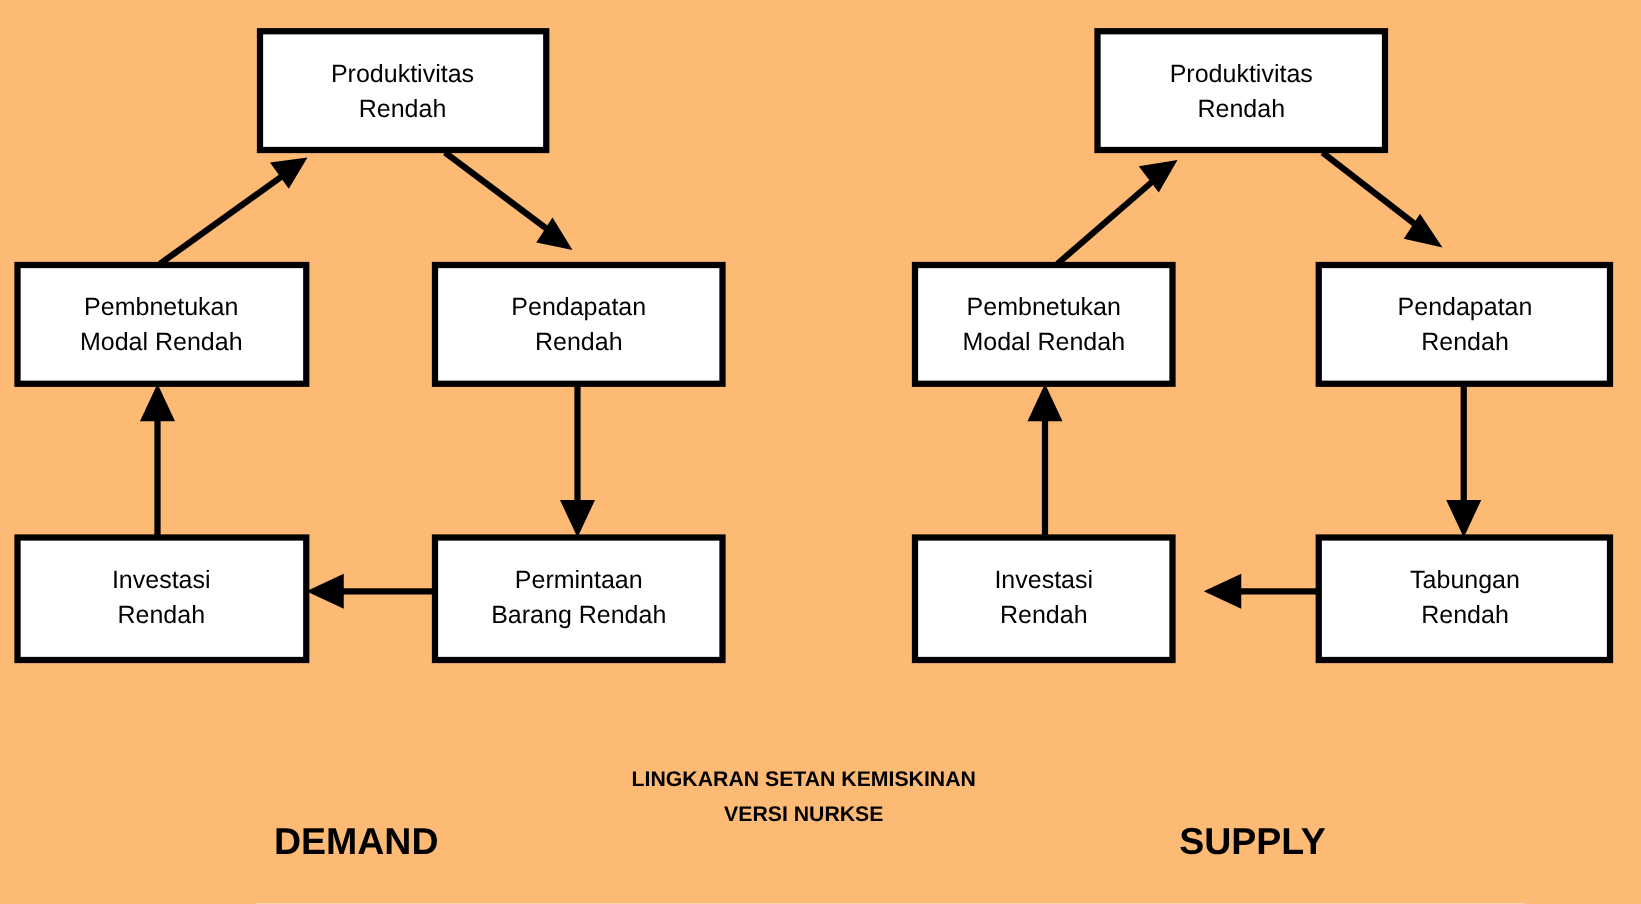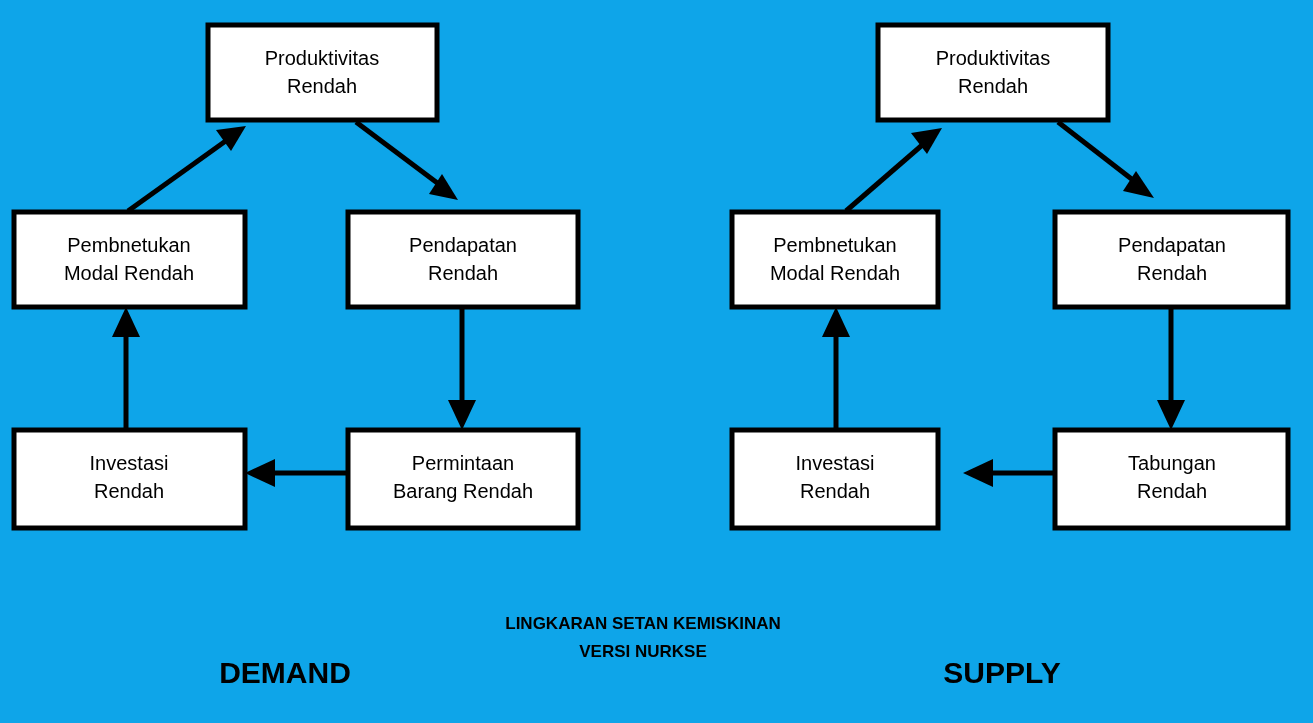--- a/index.html
+++ b/index.html
@@ -11,21 +11,21 @@
     width: 1313px;
     height: 723px;
     font-family: "Liberation Sans", sans-serif;
     color: #000000;
     overflow: hidden;
   }
   #stage {
     position: relative;
     width: 1313px;
     height: 723px;
-    background: #0ea5e9;
+    background: #fdba74;
   }
   svg.diagram {
     position: absolute;
     top: 0;
     left: 0;
     width: 1313px;
     height: 723px;
     display: block;
   }
   .node-rect {

